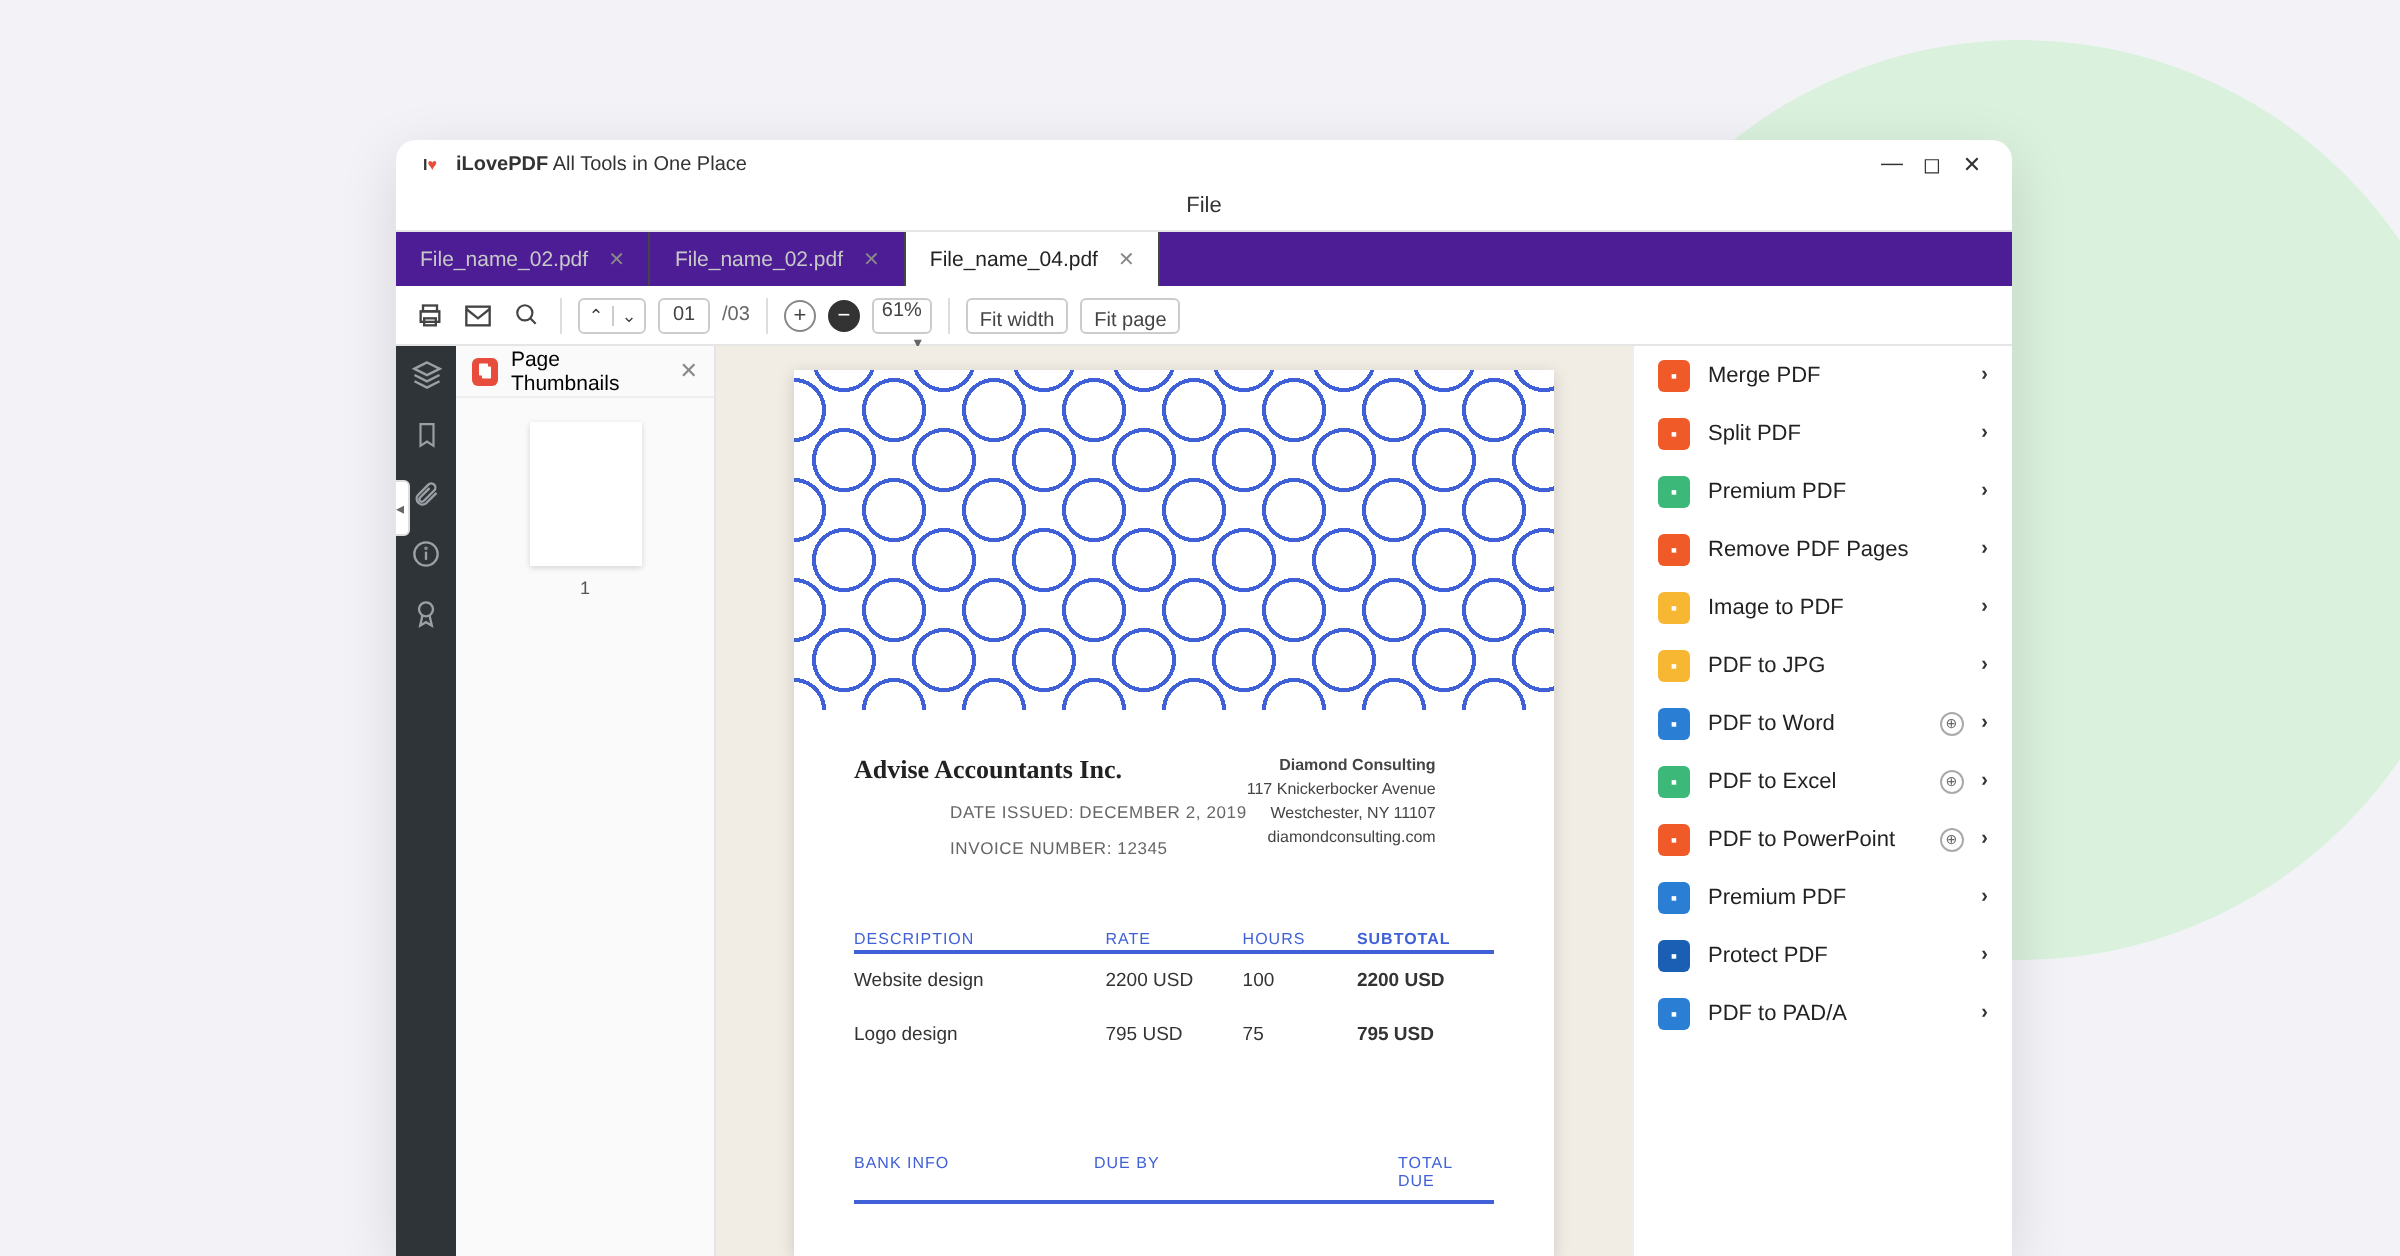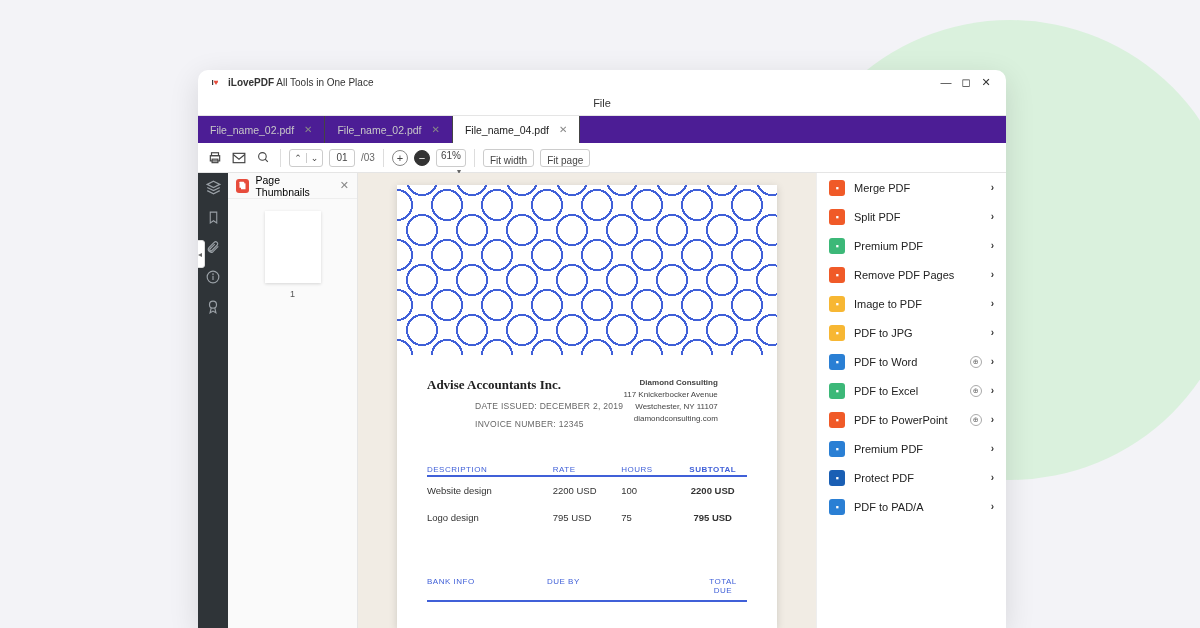--- a/index.html
+++ b/index.html
@@ -50,21 +50,21 @@
 .company { font-size: 13px; font-weight: 700; color: #222; font-family: Georgia, serif; }
 .meta { font-size: 8.5px; color: #666; margin-top: 8px; letter-spacing: 0.3px; padding-left: 48px; }
 .client { text-align: right; font-size: 8px; color: #444; line-height: 1.5; font-family: Georgia, serif; }
 .client .cname { font-weight: 700; }
 .tbl { margin-top: 36px; }
 .thr { display: flex; font-size: 8px; color: #4060d8; letter-spacing: 0.5px; border-bottom: 2px solid #4060d8; padding-bottom: 1px; font-family: Georgia, serif; }
 .trw { display: flex; font-size: 9.5px; color: #333; padding: 8px 0; }
 .c1 { flex: 2.2; }
 .c2 { flex: 1.2; }
 .c3 { flex: 1; }
-.c4 { flex: 1.2; text-align: center; font-weight: 700; }
+.c4 { flex: 1.2; text-align: left; font-weight: 700; }
 .foot { margin-top: 46px; display: flex; font-size: 8px; color: #4060d8; letter-spacing: 0.5px; border-bottom: 2px solid #4060d8; padding-bottom: 5px; font-family: Georgia, serif; gap: 32px; }
 .rside { width: 190px; display: flex; flex-direction: column; }
 .user { height: 42px; background: #2f3438; display: flex; align-items: center; padding: 0 10px; gap: 8px; border-radius: 0 0 0 0; }
 .avatar { width: 28px; height: 28px; border-radius: 50%; background: radial-gradient(circle at 40% 35%, #f4c28a 0%, #f4c28a 30%, #d4915c 70%); border: 2px solid #f0b030; }
 .uinfo { display: flex; flex-direction: column; font-size: 10px; line-height: 1.3; }
 .premium { color: #f0b030; font-weight: 600; }
 .greet { color: #ddd; }
 .tools { flex: 1; background: #fff; border-left: 1px solid #eee; }
 .tool { height: 29px; display: flex; align-items: center; padding: 0 12px; font-size: 11px; color: #222; cursor: pointer; gap: 9px; }
 .ticon2 { width: 16px; height: 16px; border-radius: 3px; display: flex; align-items: center; justify-content: center; font-size: 9px; color: #fff; flex-shrink: 0; }

